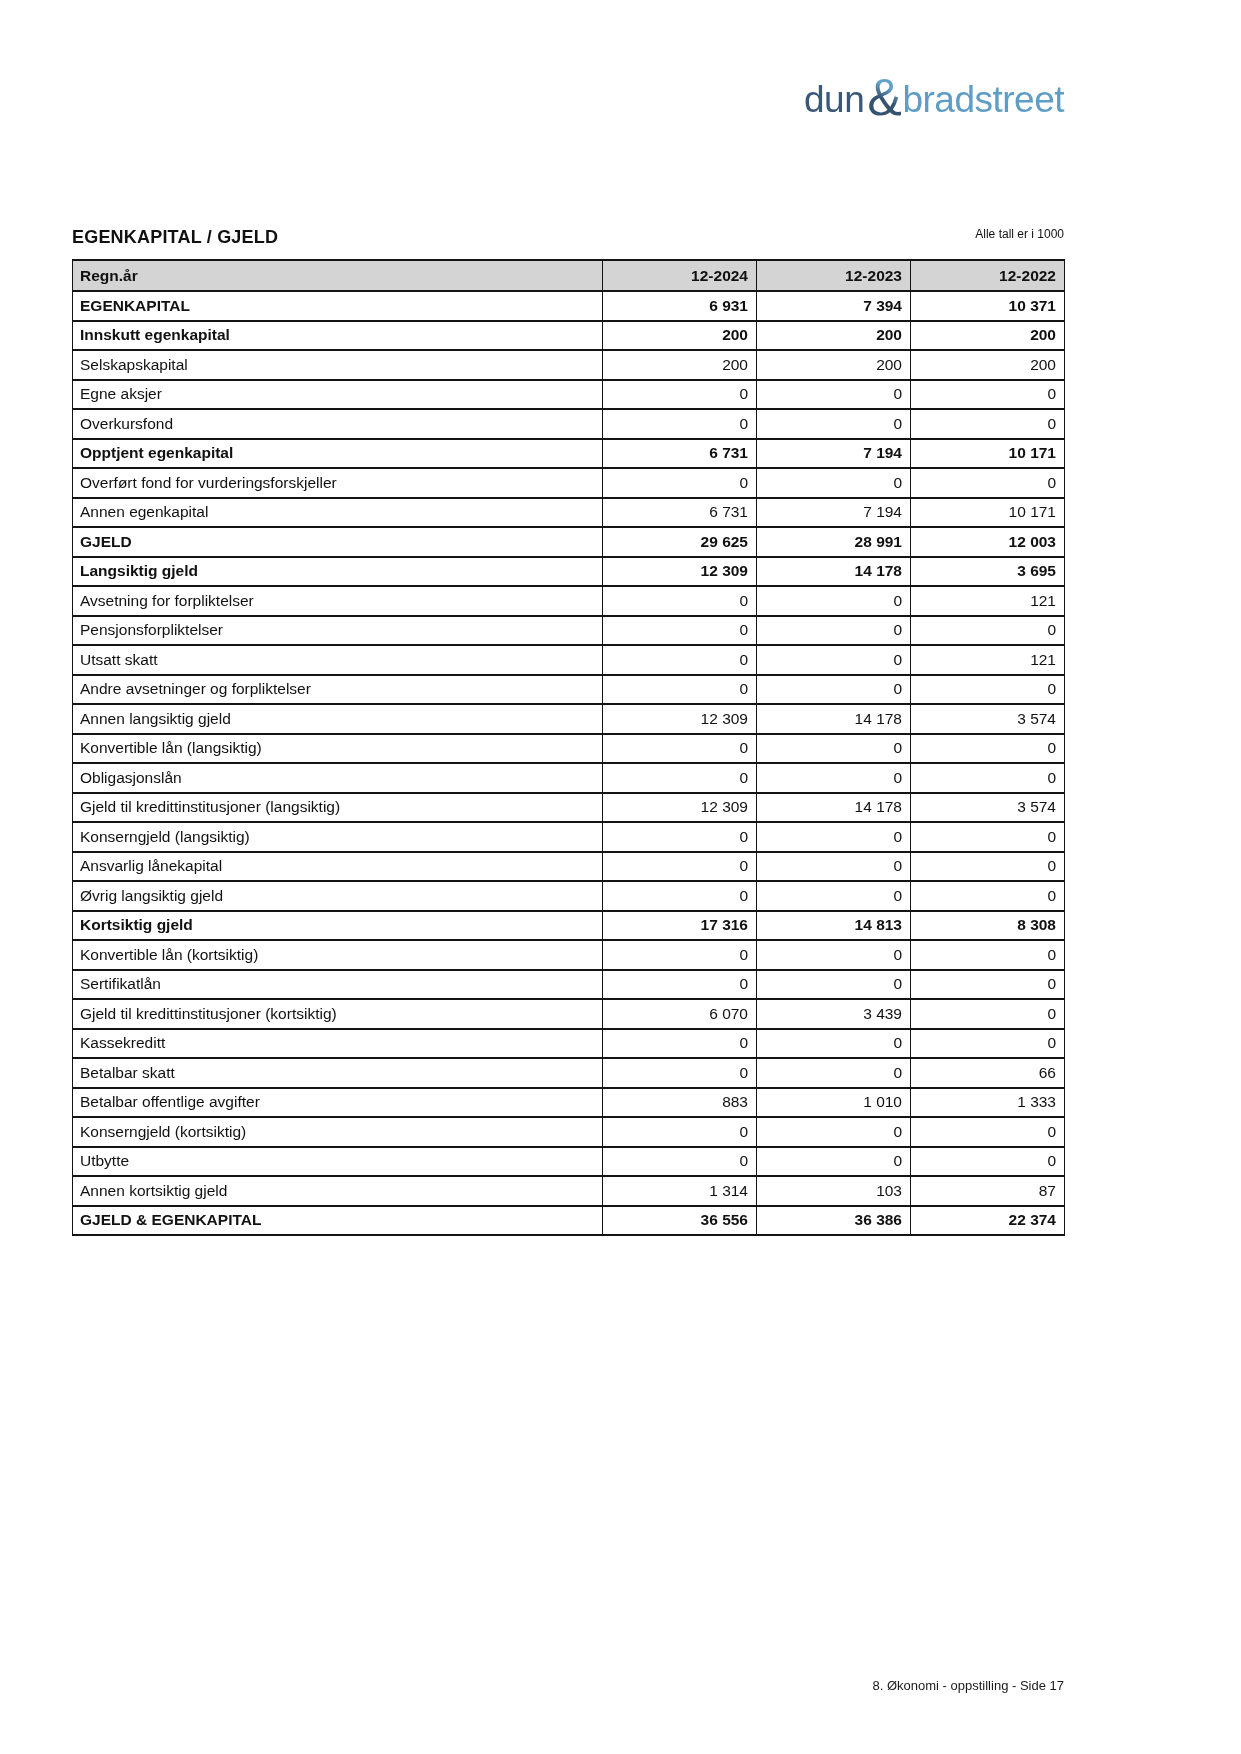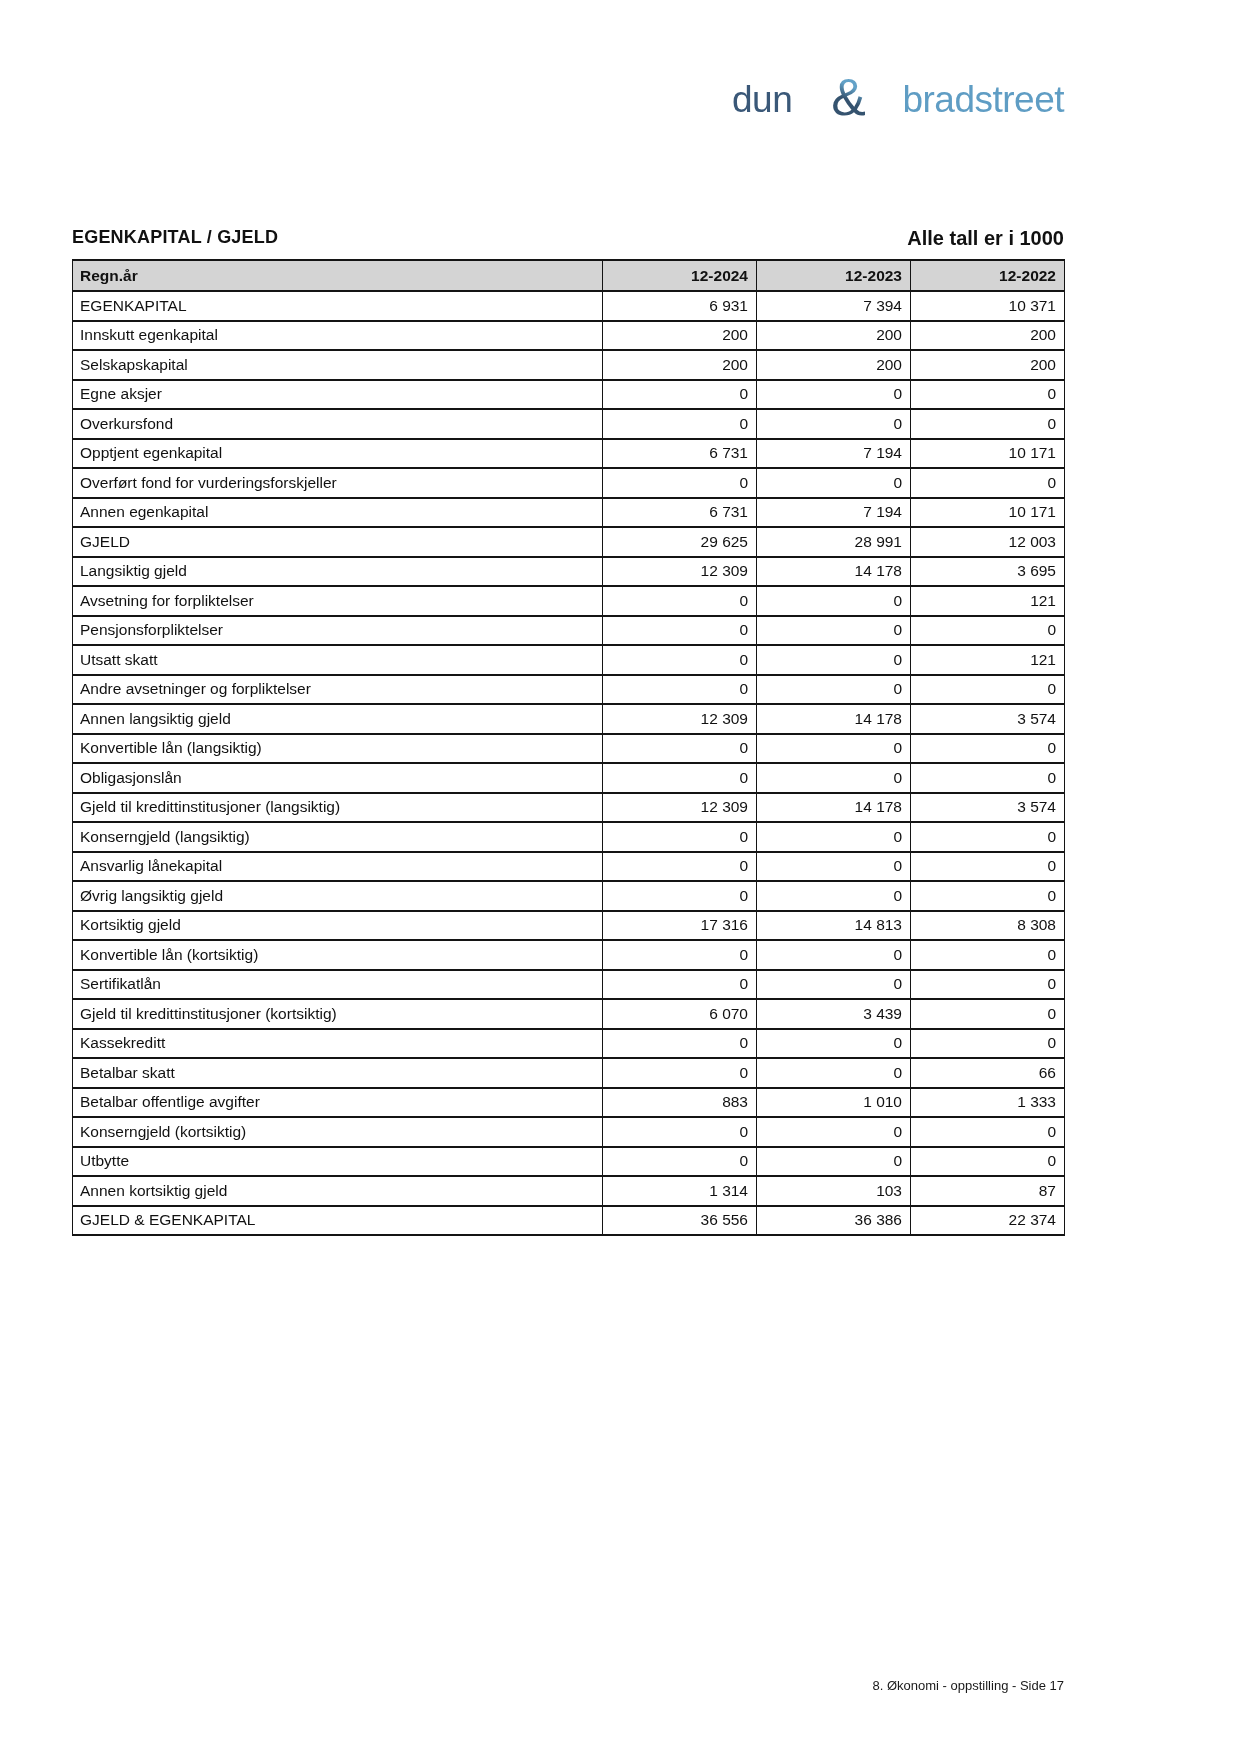--- a/index.html
+++ b/index.html
@@ -14,21 +14,20 @@
   .page { position: absolute; inset: 0; background: #ffffff; }
 
   
   .logo {
     position: absolute;
     top: 66px; right: 177px;
     display: flex; align-items: flex-end;
     line-height: 1;
     letter-spacing: -0.5px;
     user-select: none;
-    gap: 36px;
   }
   .logo .word { font-size: 37px; font-weight: 400; }
   .logo .dun { color: #3a5878; }
   .logo .brad { color: #5f9dc4; }
   .logo .amp {
     font-size: 52px;
     font-weight: 400;
     margin: 0 1px 0 3px;
     position: relative; top: 5px;
     background: linear-gradient(205deg, #63a2c8 0%, #63a2c8 32%, #35536f 55%, #35536f 100%);
@@ -37,21 +36,21 @@
     color: transparent;
   }
 
   
   .doc-header {
     position: absolute;
     left: 72px; right: 177px; top: 227px;
     display: flex; justify-content: space-between; align-items: flex-start;
   }
   .doc-title { font-size: 18px; font-weight: bold; letter-spacing: 0.2px; }
-  .units-note { font-size: 20px; font-weight: 700; }
+  .units-note { font-size: 12px; font-weight: 400; }
 
   
   table.fin {
     position: absolute;
     left: 72px; top: 259px;
     width: 993px;
     border-collapse: collapse;
     table-layout: fixed;
     font-size: 15.5px;
   }
@@ -68,21 +67,21 @@
     white-space: nowrap;
     overflow: hidden;
   }
   table.fin thead th {
     background: #d4d4d4;
     font-weight: bold;
     height: 31px;
   }
   table.fin th.label-col, table.fin td.label-col { text-align: left; }
   table.fin th.val-col,   table.fin td.val-col   { text-align: right; }
-  table.fin tr.bold td { font-weight: normal; }
+  table.fin tr.bold td { font-weight: bold; }
 
   
   .footer {
     position: absolute;
     right: 177px; top: 1678px;
     font-size: 13px;
     color: #1a1a1a;
   }
 </style>
 </head>

